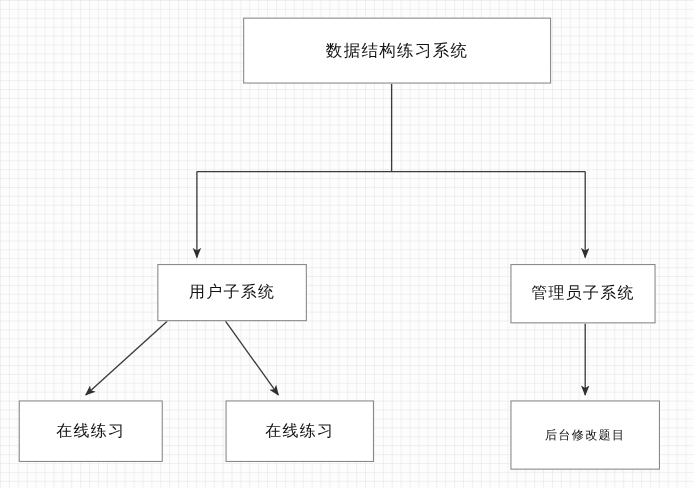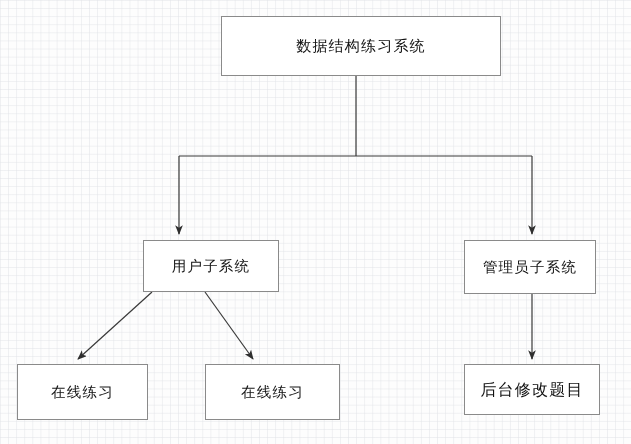--- a/index.html
+++ b/index.html
@@ -81,22 +81,22 @@
     left: 205px;
     top: 364px;
     width: 135px;
     height: 56px;
     font-size: 14.5px;
   }
   #node-edit-questions {
     left: 464px;
     top: 364px;
     width: 136px;
-    height: 51px;
-    font-size: 16px;
+    height: 63px;
+    font-size: 11px;
   }
 </style>
 </head>
 <body>
 
 <div id="canvas">
 
   <svg id="edges" viewBox="0 0 631 444" width="631" height="444" xmlns="http://www.w3.org/2000/svg">
     <defs>
       <marker id="arrowhead" markerWidth="9" markerHeight="9" refX="7.2" refY="3.2" orient="auto" markerUnits="strokeWidth">

